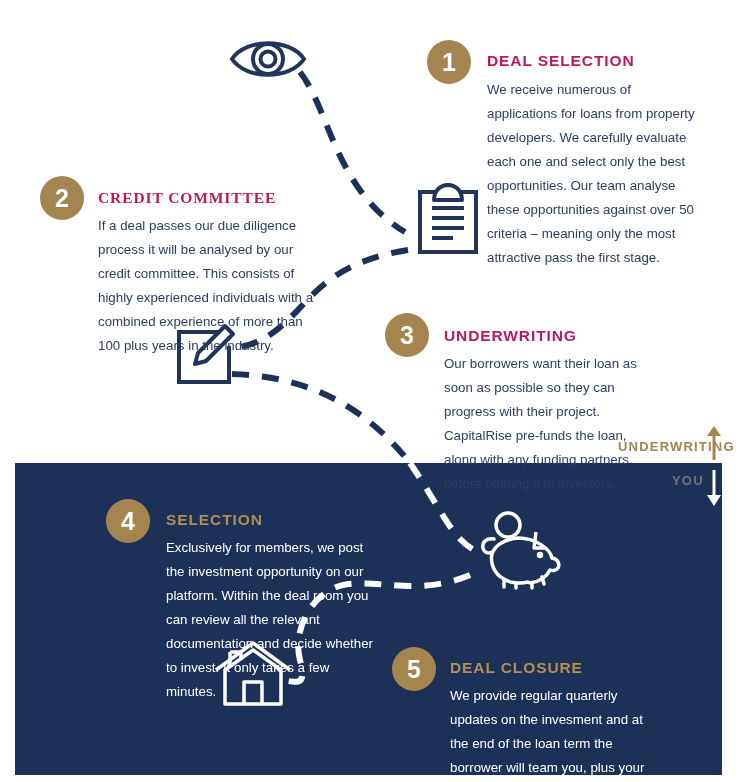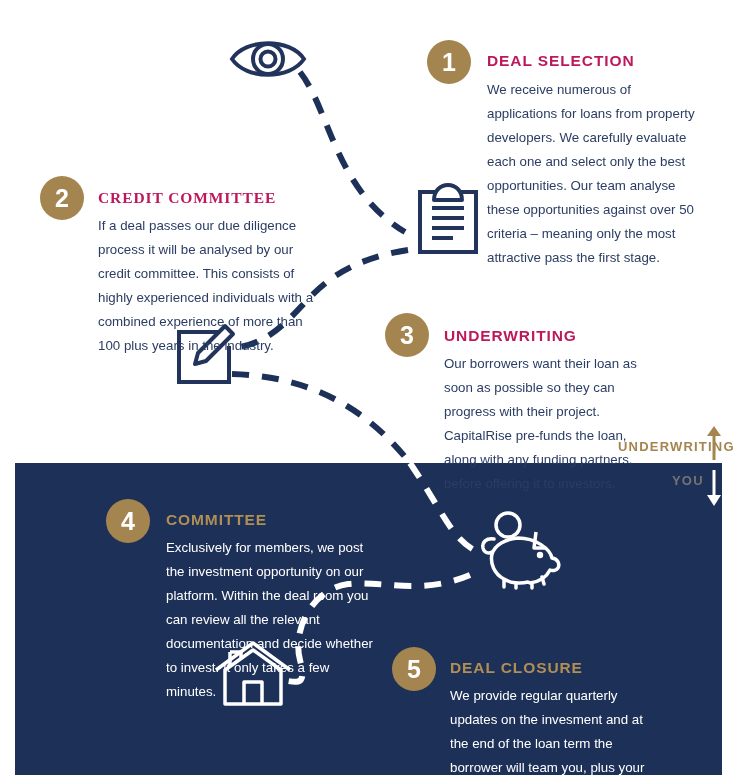--- a/index.html
+++ b/index.html
@@ -159,21 +159,21 @@
   </svg>
 
   <div class="divider-label you-label" style="left:672px;top:473px;">YOU</div>
   <svg style="position:absolute;left:705px;top:468px;" width="18" height="40" viewBox="0 0 18 40">
     <line x1="9" y1="2" x2="9" y2="31" stroke="#ffffff" stroke-width="3"></line>
     <path d="M 9 38 L 16 27 L 2 27 Z" fill="#ffffff"></path>
   </svg>
 
   <div class="step on-navy">
     <div class="badge" style="left:106px;top:499px;">4</div>
-    <div class="step-title" style="left:166px;top:511px;">COMMITTEE</div>
+    <div class="step-title" style="left:166px;top:511px;">SELECTION</div>
     <div class="step-body" style="left:166px;top:536px;width:212px;">Exclusively for members, we post the investment opportunity on our platform. Within the deal room you can review all the relevant documentation and decide whether to invest. It only takes a few minutes.</div>
   </div>
 
   <div class="step on-navy">
     <div class="badge" style="left:392px;top:647px;">5</div>
     <div class="step-title" style="left:450px;top:659px;">DEAL CLOSURE</div>
     <div class="step-body" style="left:450px;top:684px;width:215px;">We provide regular quarterly updates on the invesment and at the end of the loan term the borrower will team you, plus your returns.</div>
   </div>
 
 </div>

